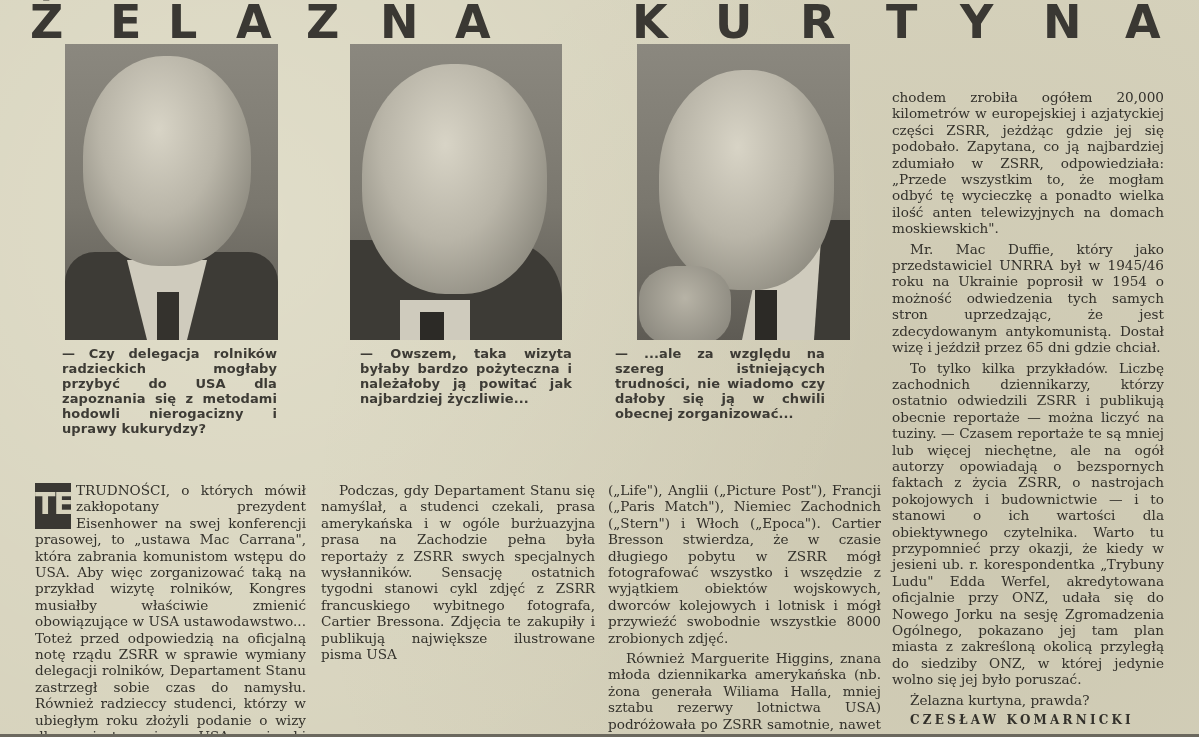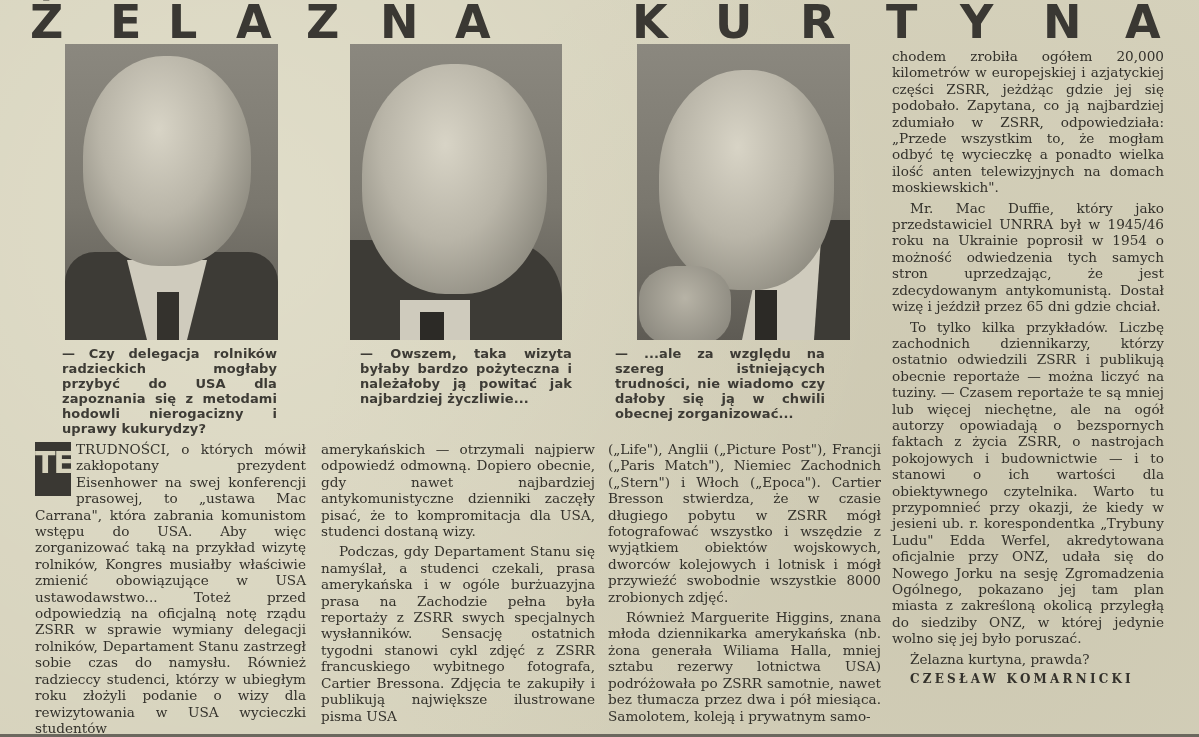--- a/index.html
+++ b/index.html
@@ -37,27 +37,27 @@
     background:radial-gradient(ellipse at 50% 40%, #b7b3a6 0%, #8d8a80 80%); }
   .caption {
     position:absolute; top:346px;
     font-family:"DejaVu Sans", sans-serif; font-weight:bold;
     font-size:13px; line-height:15px; color:#3d3b35;
     text-align:justify; text-align-last:left; letter-spacing:0.1px;
   }
   .col {
     position:absolute;
     font-family:"DejaVu Serif", serif; font-size:13.6px; line-height:16.4px;
-    color:#33312b; text-align:justify;
+    color:#33312b; text-align:justify;margin-top:41px;
   }
   .col p { margin:0; text-indent:18px; }
   .col p.noind { text-indent:0; }
   .col p + p { margin-top:4px; }
   .dropcap {
-    float:left; width:36px; height:54px; margin:1px 5px 0 0;
+    float:left; width:36px; height:46px; margin:1px 5px 0 0;
     background:#3a3833; color:#d6d2bc;
     font-family:"DejaVu Sans", sans-serif; font-weight:bold;
     font-size:30px; line-height:42px; text-align:center; letter-spacing:-2px;
   }
   .signature {
     margin-top:8px; font-family:"DejaVu Serif", serif; font-weight:bold;
     font-size:12px; letter-spacing:3.2px; text-indent:0;
   }
   .bottom-rule { position:absolute; left:0; bottom:0; width:1199px; height:3px; background:#6b685e; }
 </style>
@@ -110,21 +110,20 @@
 <div class="caption" style="left:615px; width:210px;">— ...ale za względu na szereg istniejących trudności, nie wiadomo czy dałoby się ją w chwili obecnej zorganizować...</div>
 
 <div class="col" style="left:35px; top:441px; width:271px;">
   <p class="noind">
     <span class="dropcap">TE</span>
     <span>TRUDNOŚCI, o których mówił zakłopotany prezydent Eisenhower na swej konferencji prasowej, to „ustawa Mac Carrana", która zabrania komunistom wstępu do USA. Aby więc zorganizować taką na przykład wizytę rolników, Kongres musiałby właściwie zmienić obowiązujące w USA ustawodawstwo... Toteż przed odpowiedzią na oficjalną notę rządu ZSRR w sprawie wymiany delegacji rolników, Departament Stanu zastrzegł sobie czas do namysłu. Również radzieccy studenci, którzy w ubiegłym roku złożyli podanie o wizy dla rewizytowania w USA wycieczki studentów</span>
   </p>
 </div>
 
 <div class="col" style="left:321px; top:441px; width:274px;">
-  <p class="noind">amerykańskich — otrzymali najpierw odpowiedź odmowną. Dopiero obecnie, gdy nawet najbardziej antykomunistyczne dzienniki zaczęły pisać, że to kompromitacja dla USA, studenci dostaną wizy.</p>
   <p>Podczas, gdy Departament Stanu się namyślał, a studenci czekali, prasa amerykańska i w ogóle burżuazyjna prasa na Zachodzie pełna była reportaży z ZSRR swych specjalnych wysłanników. Sensację ostatnich tygodni stanowi cykl zdjęć z ZSRR francuskiego wybitnego fotografa, Cartier Bressona. Zdjęcia te zakupiły i publikują największe ilustrowane pisma USA</p>
 </div>
 
 <div class="col" style="left:608px; top:441px; width:273px;">
   <p class="noind">(„Life"), Anglii („Picture Post"), Francji („Paris Match"), Niemiec Zachodnich („Stern") i Włoch („Epoca"). Cartier Bresson stwierdza, że w czasie długiego pobytu w ZSRR mógł fotografować wszystko i wszędzie z wyjątkiem obiektów wojskowych, dworców kolejowych i lotnisk i mógł przywieźć swobodnie wszystkie 8000 zrobionych zdjęć.</p>
   <p>Również Marguerite Higgins, znana młoda dziennikarka amerykańska (nb. żona generała Wiliama Halla, mniej sztabu rezerwy lotnictwa USA) podróżowała po ZSRR samotnie, nawet bez tłumacza przez dwa i pół miesiąca. Samolotem, koleją i prywatnym samo-</p>
 </div>
 
 <div class="col" style="left:892px; top:48px; width:272px;">
   <p class="noind">chodem zrobiła ogółem 20,000 kilometrów w europejskiej i azjatyckiej części ZSRR, jeżdżąc gdzie jej się podobało. Zapytana, co ją najbardziej zdumiało w ZSRR, odpowiedziała: „Przede wszystkim to, że mogłam odbyć tę wycieczkę a ponadto wielka ilość anten telewizyjnych na domach moskiewskich".</p>

